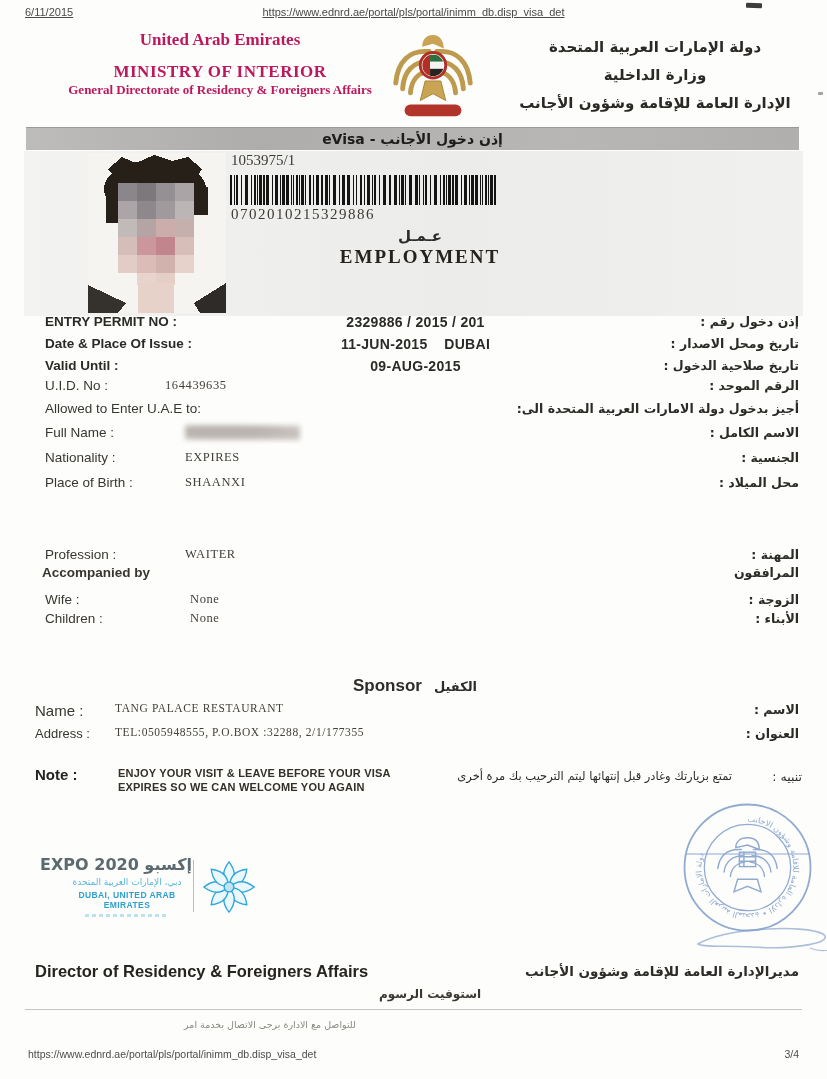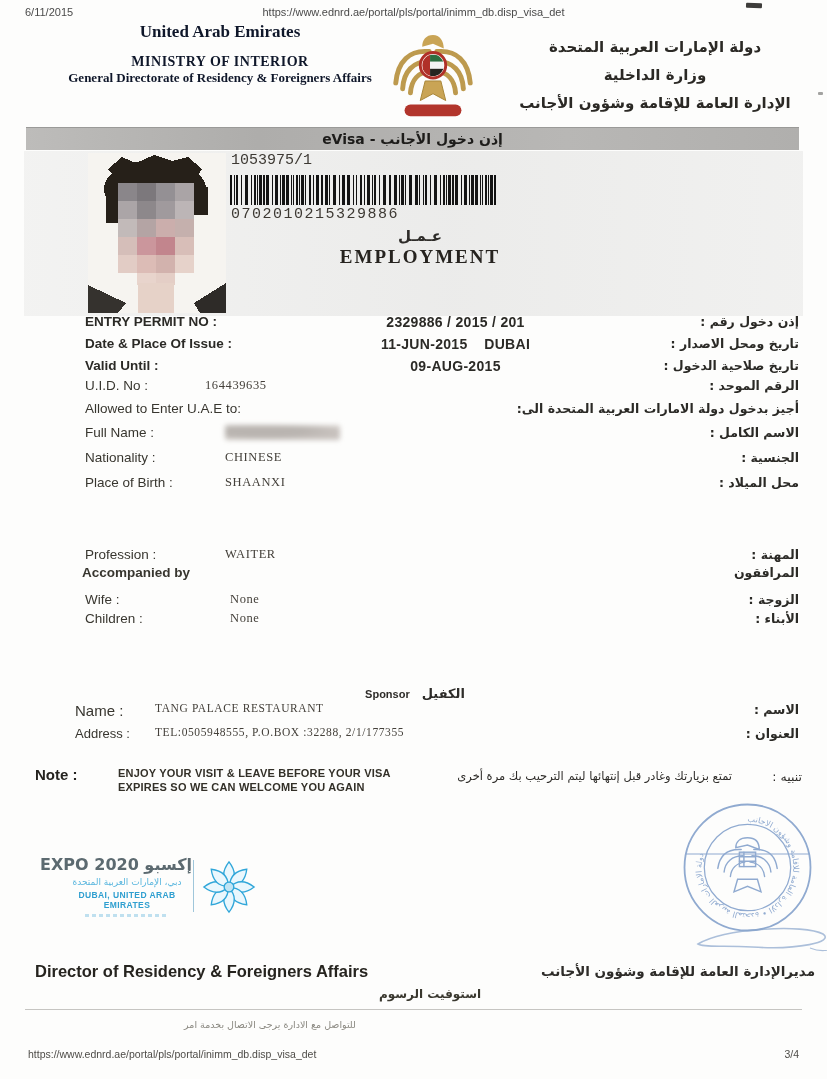--- a/index.html
+++ b/index.html
@@ -1,67 +1,67 @@
 <!DOCTYPE html>
 <html><head>
 <meta charset="utf-8">
 <style>
   html,body{margin:0;padding:0;background:#ffffff;}
   .page{position:relative;width:827px;height:1079px;margin:0 auto;background:#fdfdfc;overflow:hidden;
         font-family:"Liberation Sans",sans-serif;color:#2e2c29;}
   .abs{position:absolute;}
   
-  .print-meta{font-size:11px;color:#4a4a4a;}
-  
-  .lh-en{left:50px;top:22px;width:340px;text-align:center;font-family:"Liberation Serif",serif;font-weight:bold;color:#0f172a;}
+  .print-meta{font-size:11px;color:#4a4a4a;text-decoration:underline;}
+  
+  .lh-en{left:50px;top:30px;width:340px;text-align:center;font-family:"Liberation Serif",serif;font-weight:bold;color:#be185d;}
   .lh-en .l1{font-size:17px;}
-  .lh-en .l2{font-size:14px;margin-top:12px;letter-spacing:.5px;}
+  .lh-en .l2{font-size:17px;margin-top:12px;letter-spacing:.5px;}
   .lh-en .l3{font-size:13px;}
   .lh-ar{left:495px;top:38px;width:320px;text-align:center;font-family:"DejaVu Sans",sans-serif;font-weight:bold;color:#2b2925;direction:rtl;}
   .lh-ar div{font-size:15px;margin-bottom:10px;}
   
   .banner{left:26px;top:127px;width:773px;height:23px;background:linear-gradient(90deg,#bdbcba,#aeadab 30%,#b8b7b5 70%,#b0afad);
           display:flex;align-items:center;justify-content:center;font-weight:bold;font-size:14px;
           font-family:"DejaVu Sans",sans-serif;direction:rtl;color:#1d1c1a;box-shadow:0 1px 0 #9a9a98 inset;}
   .scanband{left:24px;top:151px;width:779px;height:165px;background:linear-gradient(90deg,rgba(150,150,148,.10),rgba(150,150,148,.17) 55%,rgba(150,150,148,.12));}
   
-  .serifv{font-family:Liberation Mono, monospace;color:#3d3933;}
+  .serifv{font-family:Liberation Serif, serif;color:#3d3933;}
   .fileno{left:231px;top:152px;font-size:15px;}
   .barcode{left:230px;top:175px;width:292px;height:30px;display:flex;align-items:stretch;overflow:hidden;}
   .bcnum{left:231px;top:206px;font-size:15px;letter-spacing:1.5px;}
   .vtype-ar{left:320px;top:227px;width:200px;text-align:center;font-family:"DejaVu Sans",sans-serif;font-weight:bold;font-size:15px;direction:rtl;}
   .vtype-en{left:290px;top:246px;width:260px;text-align:center;font-family:"Liberation Serif",serif;font-weight:bold;font-size:19px;letter-spacing:2px;color:#26231f;}
   
-  .drow{position:absolute;left:0;right:0;height:20px;margin-left:40px;}
+  .drow{position:absolute;left:0;right:0;height:20px;}
   .drow .lbl{position:absolute;left:45px;font-size:13.5px;color:#38362f;white-space:nowrap;}
   .drow .lbl.b{font-weight:bold;color:#2b2a26;}
   .drow .val{position:absolute;left:185px;font-family:"Liberation Serif",serif;font-size:12.5px;letter-spacing:.6px;color:#44403a;white-space:nowrap;}
   .drow .valc{position:absolute;left:298px;width:235px;text-align:center;font-weight:bold;font-size:14px;letter-spacing:.3px;color:#2b2a26;white-space:nowrap;}
   .drow .ar{position:absolute;right:28px;font-family:"DejaVu Sans",sans-serif;font-size:12.5px;font-weight:600;direction:rtl;color:#2b2a26;white-space:nowrap;}
   .sechead{font-weight:bold;font-size:16px;color:#25231f;}
   .redacted{position:absolute;border-radius:2px;filter:blur(2.5px);
             background:radial-gradient(ellipse at 30% 40%,#b9b4b0 0 40%,transparent 70%),
                        radial-gradient(ellipse at 70% 60%,#c8c2be 0 45%,transparent 75%),
                        linear-gradient(#dedad6,#cfc9c4);}
   
   .sp-title{left:300px;top:676px;width:230px;display:flex;justify-content:center;align-items:baseline;gap:12px;}
-  .sp-title .en{font-weight:bold;font-size:11px;margin-top:12px;}
+  .sp-title .en{font-weight:bold;font-size:17px;}
   .sp-title .arx{font-family:"DejaVu Sans",sans-serif;font-weight:bold;font-size:13px;direction:rtl;}
   
   .note-en{left:118px;top:766px;width:305px;font-weight:bold;font-size:11px;line-height:1.3;letter-spacing:.2px;color:#333028;}
   
   .expo{left:62px;top:855px;width:130px;text-align:center;}
   .expo .t1{font-family:"DejaVu Sans",sans-serif;font-weight:bold;font-size:16px;color:#5c6a70;direction:rtl;white-space:nowrap;}
   .expo .t2{font-family:"DejaVu Sans",sans-serif;font-size:9px;color:#59b6de;direction:rtl;margin-top:3px;}
   .expo .t3{font-size:8.5px;font-weight:bold;color:#2f9fd0;letter-spacing:.4px;margin-top:3px;}
   .expo .t4{margin:4px auto 0;width:84px;height:3px;background:repeating-linear-gradient(90deg,#bfe0ef 0 4px,transparent 4px 7px);}
   .expo-div{left:193px;top:860px;width:1px;height:52px;background:#9fc6da;}
   
   .dir-en{left:35px;top:962px;font-weight:bold;font-size:16.5px;color:#26241f;}
-  .dir-ar{right:12px;top:963px;font-family:"DejaVu Sans",sans-serif;font-size:13.5px;font-weight:600;direction:rtl;}
+  .dir-ar{right:28px;top:963px;font-family:"DejaVu Sans",sans-serif;font-size:13.5px;font-weight:600;direction:rtl;}
   .fees{left:340px;top:987px;width:180px;text-align:center;font-family:"DejaVu Sans",sans-serif;font-size:12px;font-weight:600;direction:rtl;color:#3a382f;}
   .rule{left:25px;top:1009px;width:777px;height:1px;background:#c6c5c2;}
   .contact{left:130px;top:1019px;width:280px;text-align:center;font-family:"DejaVu Sans",sans-serif;font-size:9.5px;color:#8a8880;direction:rtl;}
   .footer-url{left:28px;top:1048px;font-size:10.5px;color:#4e4c48;}
   .footer-page{right:28px;top:1048px;font-size:10.5px;color:#4e4c48;}
   
   .mark{position:absolute;background:#1c1b19;opacity:.85;border-radius:1px;}
 </style>
 </head>
 <body>
@@ -257,21 +257,21 @@
     <span class="lbl">Allowed to Enter U.A.E to:</span>
     <span class="ar">أجيز بدخول دولة الامارات العربية المتحدة الى:</span>
   </div>
   <div class="drow" style="top:425px">
     <span class="lbl">Full Name :</span>
     <span class="redacted" style="left:185px;top:0;width:115px;height:15px"></span>
     <span class="ar">الاسم الكامل :</span>
   </div>
   <div class="drow" style="top:450px">
     <span class="lbl">Nationality :</span>
-    <span class="val">CHINESE</span>
+    <span class="val">EXPIRES</span>
     <span class="ar">الجنسية :</span>
   </div>
   <div class="drow" style="top:475px">
     <span class="lbl">Place of Birth :</span>
     <span class="val">SHAANXI</span>
     <span class="ar">محل الميلاد :</span>
   </div>
   <div class="drow" style="top:547px">
     <span class="lbl">Profession :</span>
     <span class="val">WAITER</span>

